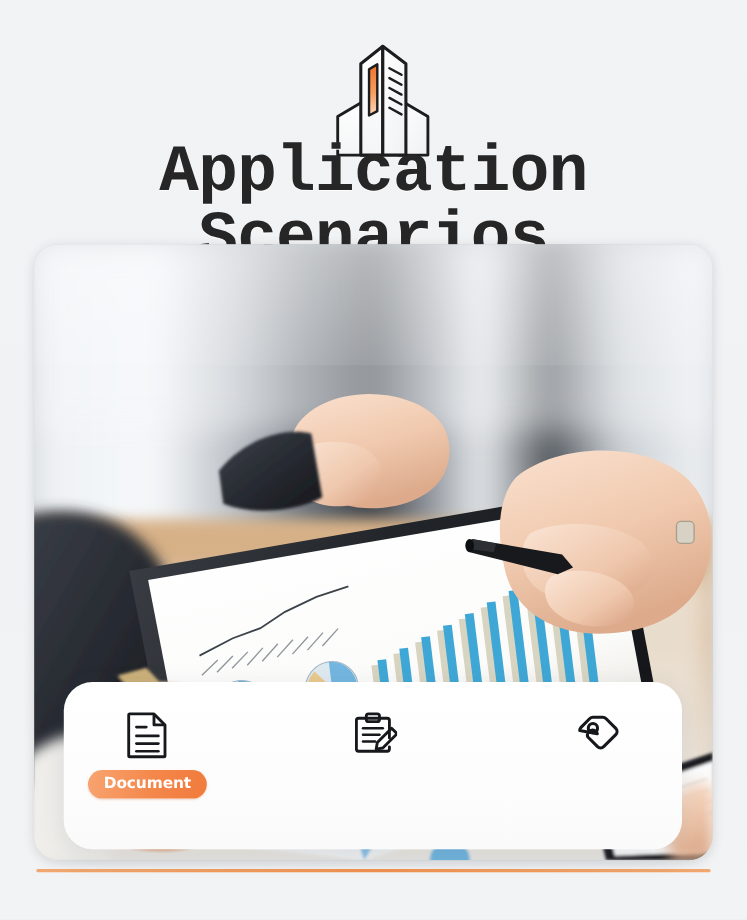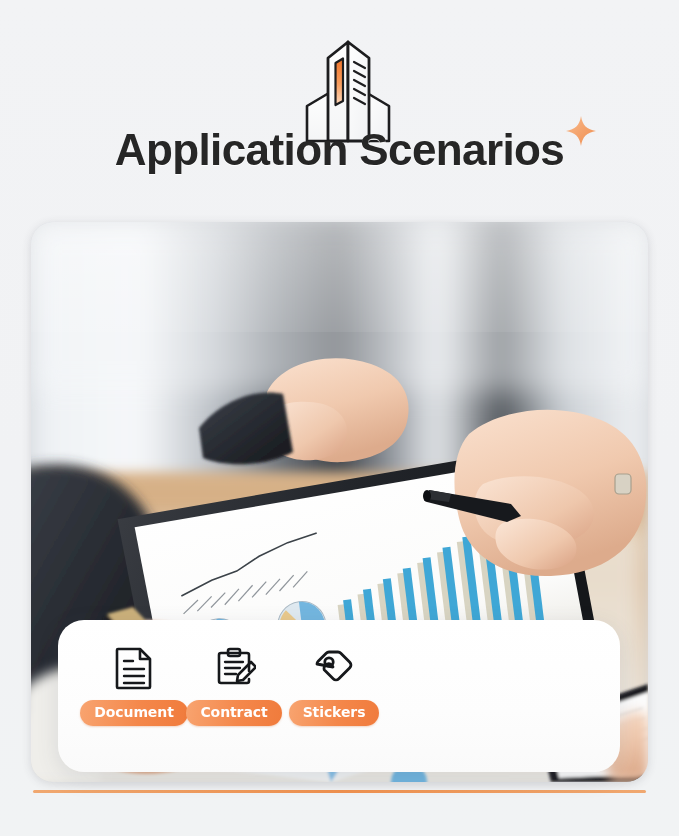--- a/index.html
+++ b/index.html
@@ -40,22 +40,22 @@
     width: 679px;
     text-align: center;
   }
 
   .title-wrap {
     position: relative;
     display: inline-block;
   }
 
   .page-title {
-    font-family: Liberation Sans, sans-serif;
-    font-size: 44px;
+    font-family: Liberation Mono, monospace;
+    font-size: 60px;
     font-weight: 700;
     letter-spacing: -0.6px;
     color: #262626;
     line-height: 1;
     text-shadow: 0 1px 0 rgba(255,255,255,0.85);
   }
 
   .sparkle {
     position: absolute;
     right: -34px;
@@ -95,20 +95,21 @@
     position: absolute;
     left: 58px;
     top: 620px;
     width: 562px;
     height: 152px;
     background: linear-gradient(180deg, #ffffff 0%, #fdfdfd 60%, #fafafa 100%);
     border-radius: 26px;
     box-shadow: 0 6px 22px rgba(70,75,90,0.13);
     display: flex;
     align-items: flex-start;
+    justify-content: space-between;
     padding: 22px 26px 0 26px;
   }
 
   .cat-item {
     display: flex;
     flex-direction: column;
     align-items: center;
     width: 100px;
   }
 
@@ -467,30 +468,28 @@
           <path d="M9 7 h26 a2 2 0 0 1 2 2 v16 M37 33 v2 a2 2 0 0 1 -2 2 h-26 a2 2 0 0 1 -2 -2 v-26 a2 2 0 0 1 2 -2" fill="none" stroke="#16181b" stroke-width="2.6" stroke-linejoin="round" stroke-linecap="round"></path>
           <rect x="16" y="3" width="12" height="7" rx="2" fill="none" stroke="#16181b" stroke-width="2.6"></rect>
           <g stroke="#16181b" stroke-width="2.3" stroke-linecap="round">
             <line x1="13" y1="16" x2="31" y2="16"></line>
             <line x1="13" y1="22" x2="28" y2="22"></line>
             <line x1="13" y1="28" x2="24" y2="28"></line>
           </g>
           <path d="M39 16 l5 5 -13 13 -6 1 1 -6 z" fill="none" stroke="#16181b" stroke-width="2.6" stroke-linejoin="round"></path>
         </svg>
       </span>
-      <span class="cat-pill">Contract</span>
     </div>
 
 
 
     <div class="cat-item">
       <span class="cat-icon">
         <svg width="42" height="42" viewBox="0 0 42 42">
           <path d="M5 16 a4 4 0 0 1 1.2 -2.8 l8 -8 A4 4 0 0 1 17 4 l9 0 a4 4 0 0 1 2.8 1.2 l9 9
                    a4 4 0 0 1 0 5.6 l-11 11 a4 4 0 0 1 -5.6 0 l-9 -9 A4 4 0 0 1 21 19 Z" fill="none" stroke="#16181b" stroke-width="2.8" stroke-linejoin="round" transform="translate(-1,1)"></path>
           <circle cx="16" cy="15" r="4.2" fill="none" stroke="#16181b" stroke-width="2.8"></circle>
         </svg>
       </span>
-      <span class="cat-pill">Stickers</span>
     </div>
 
   </div>
 </div>
 
 </body></html>

